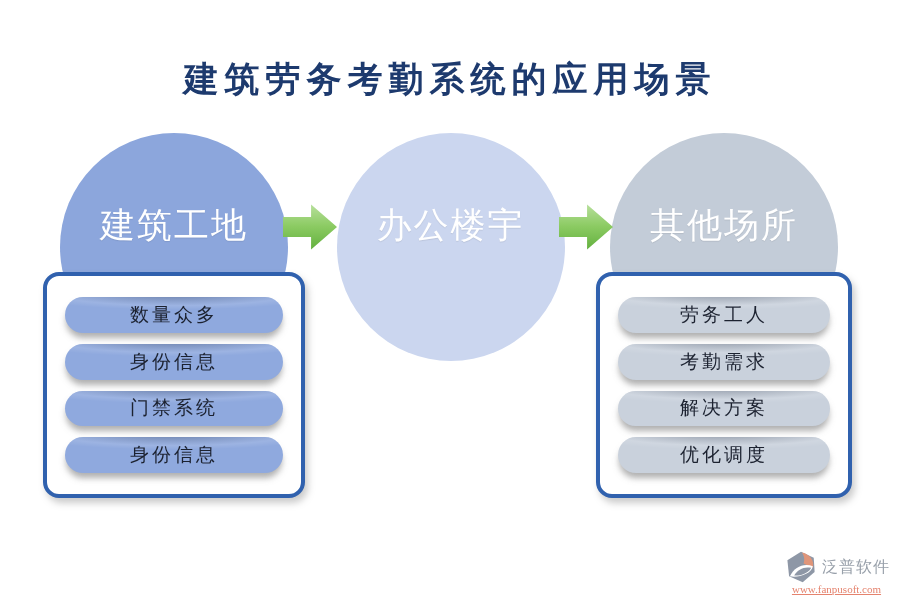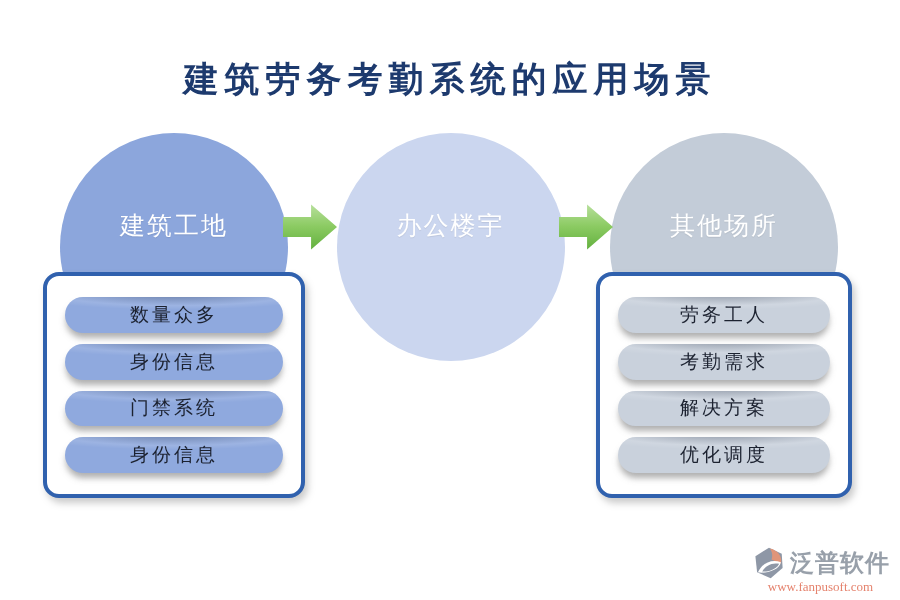--- a/index.html
+++ b/index.html
@@ -19,21 +19,21 @@
   #col2{left:596px;width:256px;}
 
   .circle{
     position:absolute;top:0;left:50%;transform:translateX(-50%);
     width:228px;height:228px;border-radius:50%;
     background:var(--circle-color);
     display:flex;align-items:center;justify-content:center;
     z-index:1;
   }
   .circle-label{
-    color:#ffffff;font-size:25px;letter-spacing:2px;margin-top:-44px;
+    color:#ffffff;font-size:35px;letter-spacing:2px;margin-top:-44px;
     text-shadow:0 1px 1px rgba(0,0,0,0.08);white-space:nowrap;
   }
   .box{
     position:absolute;top:139px;left:0;right:0;height:226px;
     box-sizing:border-box;background:#ffffff;
     border:4px solid var(--box-border-color);border-radius:16px;
     padding:21px 18px;display:flex;flex-direction:column;gap:11px;
     box-shadow:3px 5px 7px rgba(125,125,125,0.40);
     z-index:2;
   }
@@ -65,25 +65,25 @@
   #arrow0{left:283px;}
   #arrow1{left:559px;}
 
   .footer{
     position:absolute;right:10px;bottom:5px;
     display:flex;flex-direction:column;align-items:center;z-index:4;
   }
   .footer-row{display:flex;align-items:center;gap:3px;}
   .logo-icon{display:block;}
   .brand-name{
-    font-size:24px;font-weight:bold;letter-spacing:1px;
+    font-size:16px;font-weight:normal;letter-spacing:1px;
     color:var(--brand-gray);white-space:nowrap;
   }
   .brand-url{
-    font-size:13px;color:var(--url-red);margin-top:-1px;white-space:nowrap;
+    font-size:11px;color:var(--url-red);margin-top:-1px;white-space:nowrap;text-decoration:underline;
   }
 </style>
 </head>
 <body>
 
 <div class="canvas" style="--background: #ffffff; --title-color: #1D3A6E; --box-border-color: #3061AE; --pill-text-color: #1C2230; --circle-text-color: #ffffff; --arrow-green-light: #BCE2A2; --arrow-green-mid: #8CCB63; --arrow-green-dark: #5FAE3B; --brand-gray: #98A0AA; --url-red: #E5836E; --logo-gray: #8E97A6; --logo-orange: #E09579; background: rgb(255, 255, 255);">
 
   <div class="page-title">建筑劳务考勤系统的应用场景</div>
 
   <div class="column" id="col0" style="--circle-color: #8CA6DC; --pill-color: #8FA9DE;">

